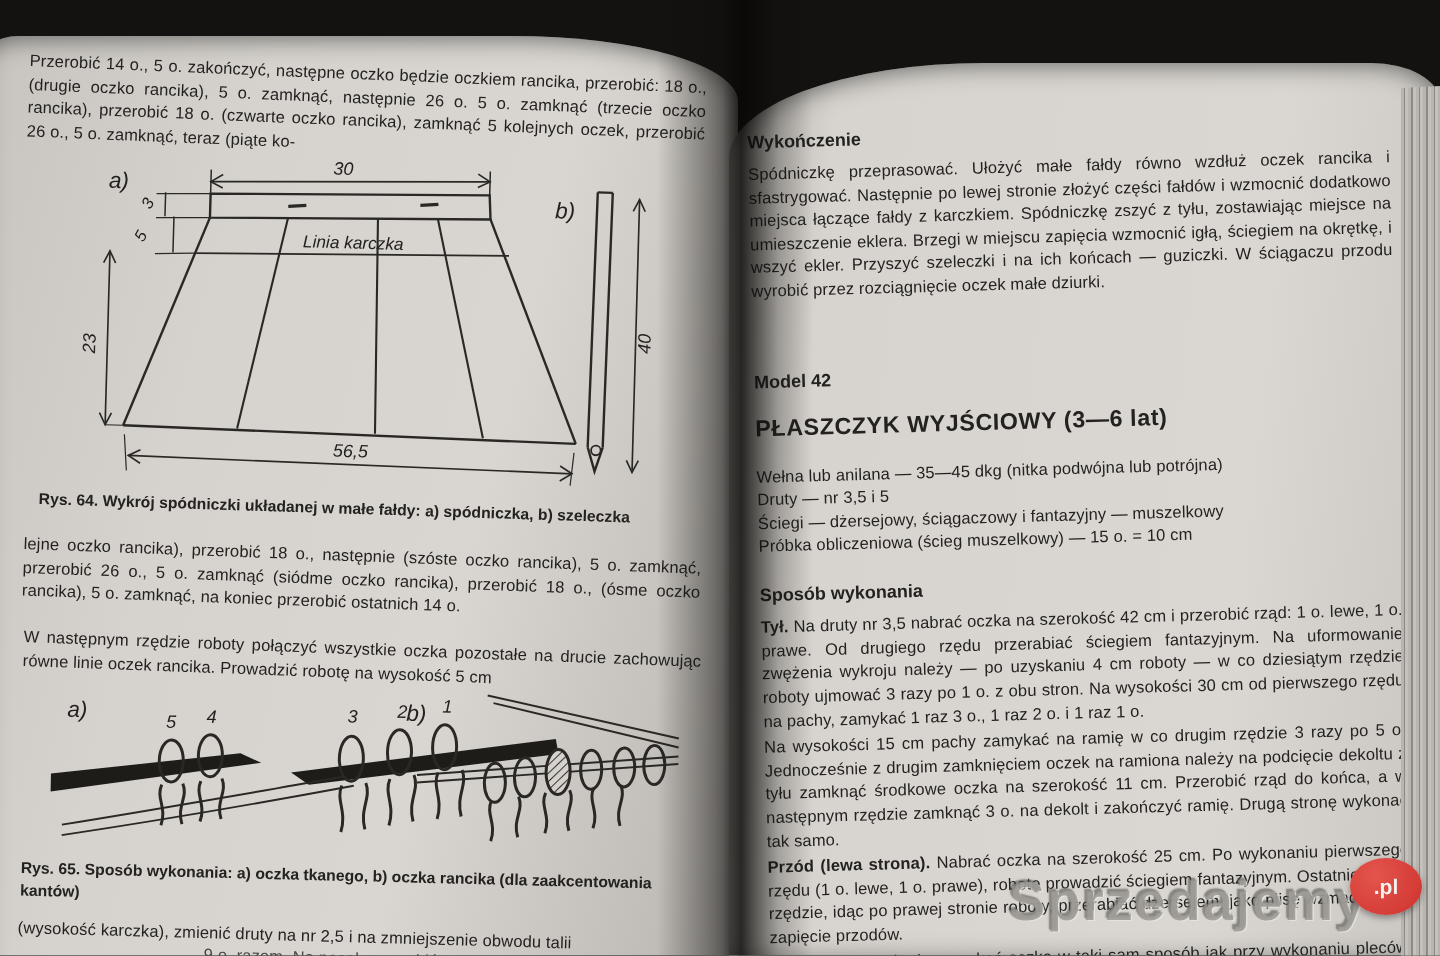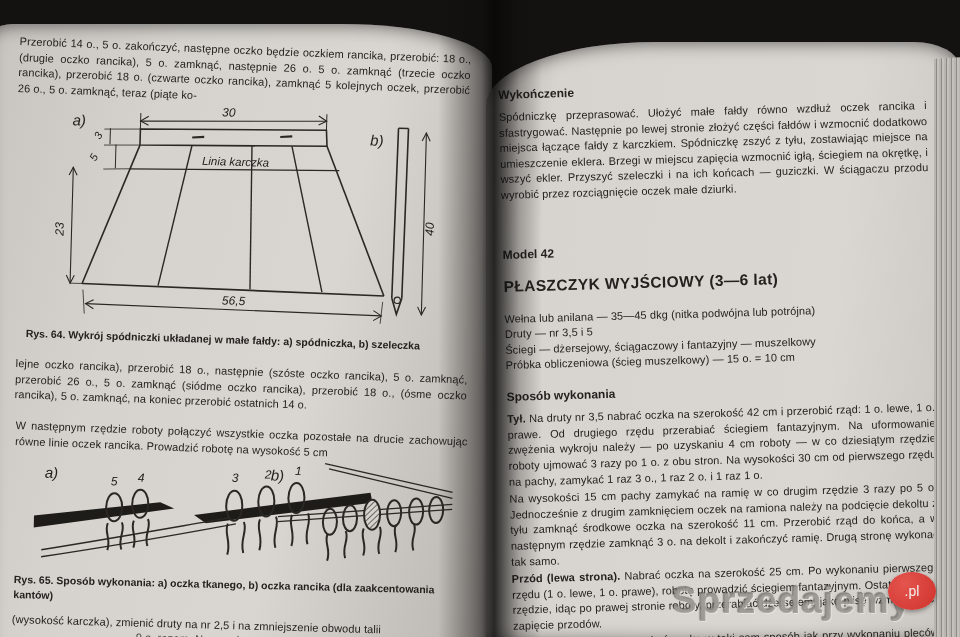--- a/index.html
+++ b/index.html
@@ -39,23 +39,23 @@
   .title{font-weight:bold;font-size:15.5px;letter-spacing:.4px;}
   .watermark{
     position:absolute;left:672px;top:580px;width:280px;height:52px;pointer-events:none;
   }
   .wm-text{
     font-size:37px;font-weight:bold;letter-spacing:1px;
     color:rgba(141,138,133,.72);
     text-shadow:1px 1px 0 rgba(235,233,229,.65),-1px -1px 1px rgba(70,68,64,.55);
   }
   .wm-badge{
-    position:absolute;right:16px;top:-8px;width:48px;height:38px;border-radius:50%;
+    position:absolute;right:4px;top:-8px;width:48px;height:38px;border-radius:50%;
     background:radial-gradient(circle at 35% 30%,#e4544e,#cf322c);
-    color:#f4f2ee;font-size:14px;font-weight:normal;
+    color:#f4f2ee;font-size:14px;font-weight:bold;
     display:flex;align-items:center;justify-content:center;
     box-shadow:0 2px 4px rgba(0,0,0,.35);
   }
 </style>
 </head>
 <body>
 
 <div class="page page-left">
 
   <div class="abs txt" style="left:34px;top:10px;width:452px;transform:rotate(2.3deg);transform-origin:left top;">Przerobić 14 o., 5 o. zakończyć, następne oczko będzie oczkiem rancika, przerobić: 18 o., (drugie oczko rancika), 5 o. zamknąć, następnie 26 o. 5 o. zamknąć (trzecie oczko rancika), przerobić 18 o. (czwarte oczko rancika), zamknąć 5 kolejnych oczek, przerobić 26 o., 5 o. zamknąć, teraz (piąte ko-</div>

